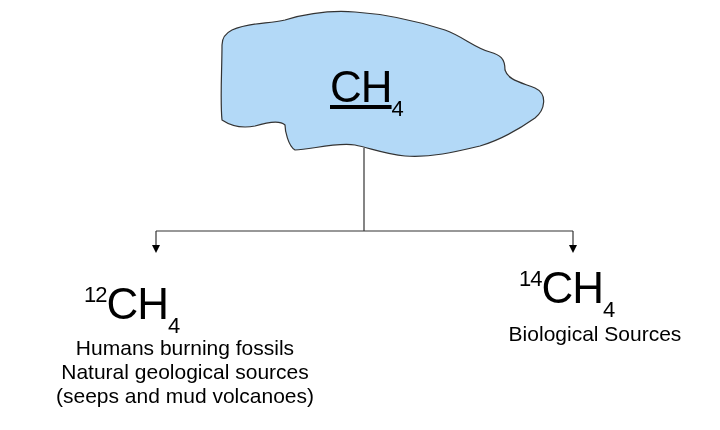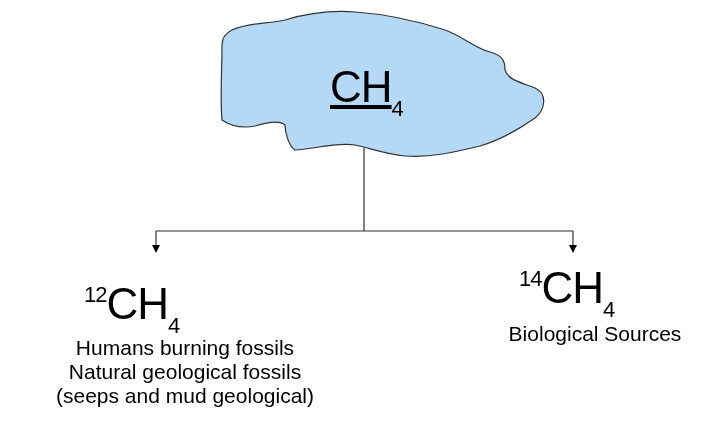--- a/index.html
+++ b/index.html
@@ -27,22 +27,22 @@
 <div class="formula" style="left:330px; top:65px;text-decoration:underline;">
   <span>CH</span><span class="sub">4</span>
 </div>
 
 <div class="formula" style="left:84px; top:266px;margin-top:16px;">
   <span class="sup">12</span><span>CH</span><span class="sub">4</span>
 </div>
 
 <div class="caption" style="left:30px; width:310px; top:336px;text-align:center;">
   <div>Humans burning fossils</div>
-  <div>Natural geological fossils</div>
-  <div>(seeps and mud geological)</div>
+  <div>Natural geological sources</div>
+  <div>(seeps and mud volcanoes)</div>
 </div>
 
 <div class="formula" style="left:519px; top:266px;text-align:center;">
   <span class="sup">14</span><span>CH</span><span class="sub">4</span>
 </div>
 
 <div class="caption" style="left:480px; width:230px; top:322px;">
   <div>Biological Sources</div>
 </div>
 

